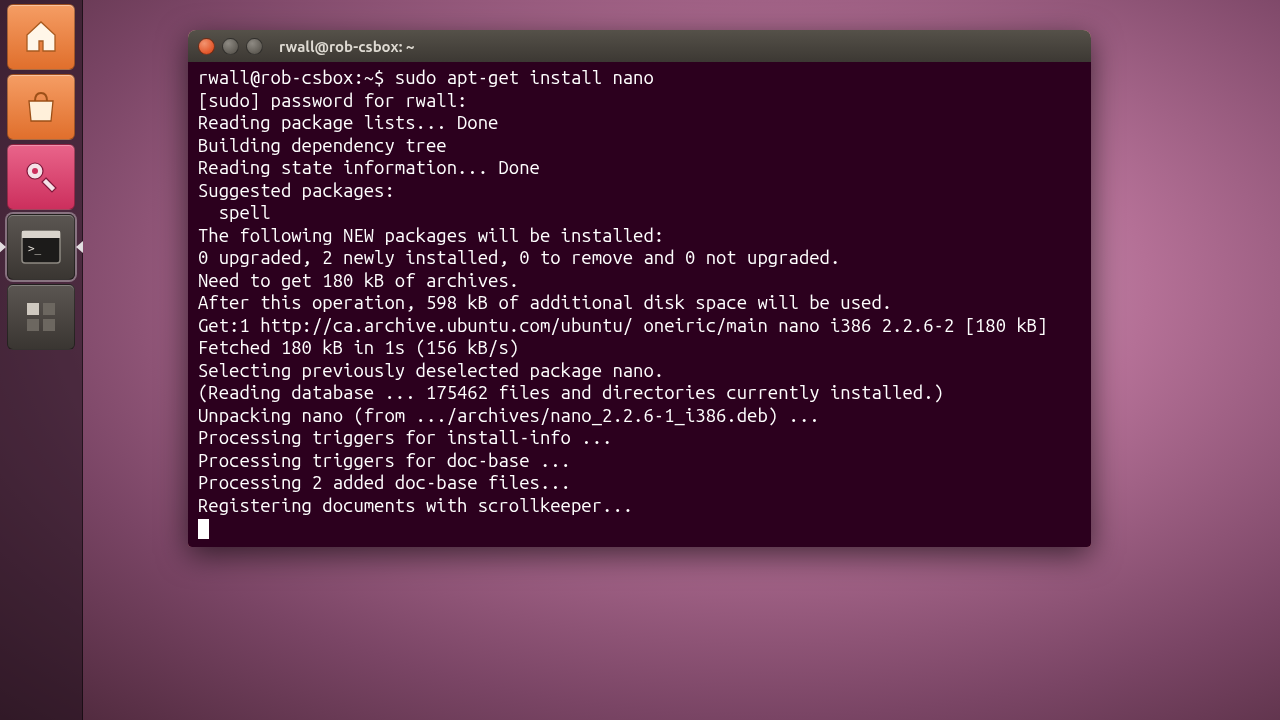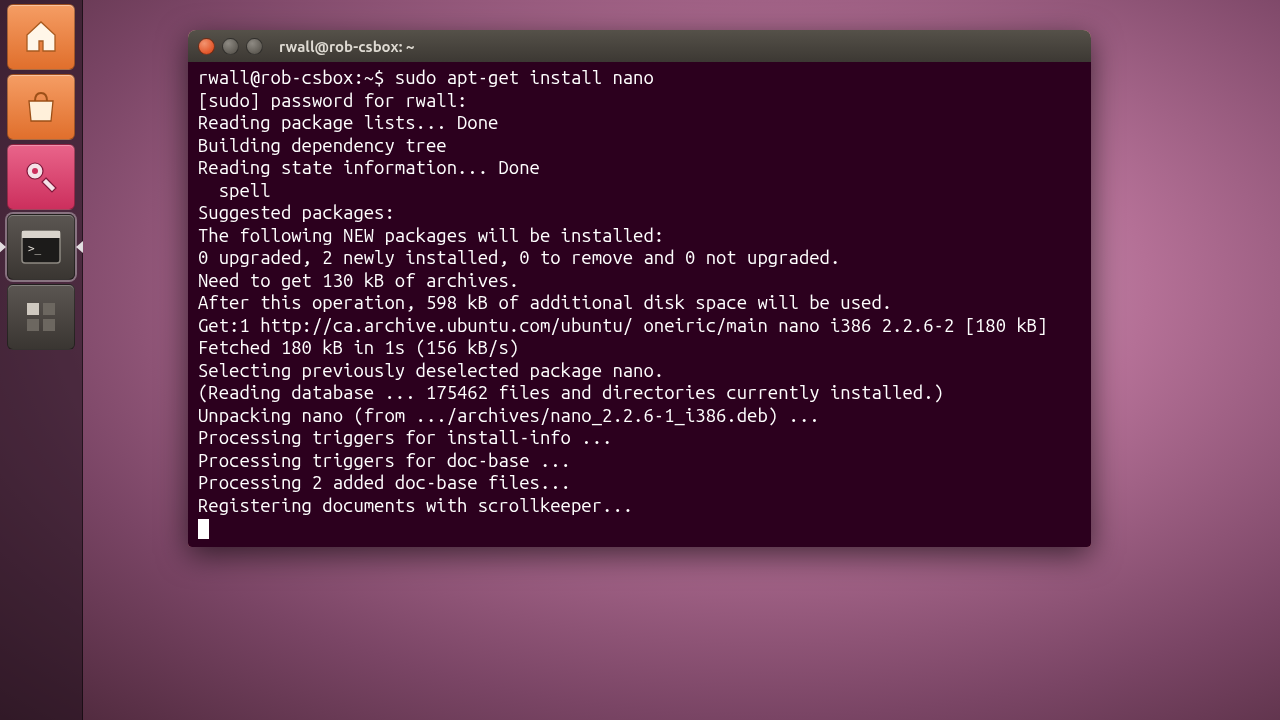--- a/index.html
+++ b/index.html
@@ -156,25 +156,25 @@
     </div>
     <span>rwall@rob-csbox: ~</span>
   </div>
   <div class="term-body">
     <div class="term-line"><span class="prompt">rwall@rob-csbox:~$ </span><span>sudo apt-get install nano</span></div>
     <div id="term-lines">
         <div class="term-line">[sudo] password for rwall: </div>
         <div class="term-line">Reading package lists... Done</div>
         <div class="term-line">Building dependency tree       </div>
         <div class="term-line">Reading state information... Done</div>
+        <div class="term-line">Suggested packages:</div>
         <div class="term-line">  spell</div>
-        <div class="term-line">Suggested packages:</div>
         <div class="term-line">The following NEW packages will be installed:</div>
         <div class="term-line">0 upgraded, 2 newly installed, 0 to remove and 0 not upgraded.</div>
-        <div class="term-line">Need to get 130 kB of archives.</div>
+        <div class="term-line">Need to get 180 kB of archives.</div>
         <div class="term-line">After this operation, 598 kB of additional disk space will be used.</div>
         <div class="term-line">Get:1 http://ca.archive.ubuntu.com/ubuntu/ oneiric/main nano i386 2.2.6-2 [180 kB]</div>
         <div class="term-line">Fetched 180 kB in 1s (156 kB/s)</div>
         <div class="term-line">Selecting previously deselected package nano.</div>
         <div class="term-line">(Reading database ... 175462 files and directories currently installed.)</div>
         <div class="term-line">Unpacking nano (from .../archives/nano_2.2.6-1_i386.deb) ...</div>
         <div class="term-line">Processing triggers for install-info ...</div>
         <div class="term-line">Processing triggers for doc-base ...</div>
         <div class="term-line">Processing 2 added doc-base files...</div>
         <div class="term-line">Registering documents with scrollkeeper...</div>

